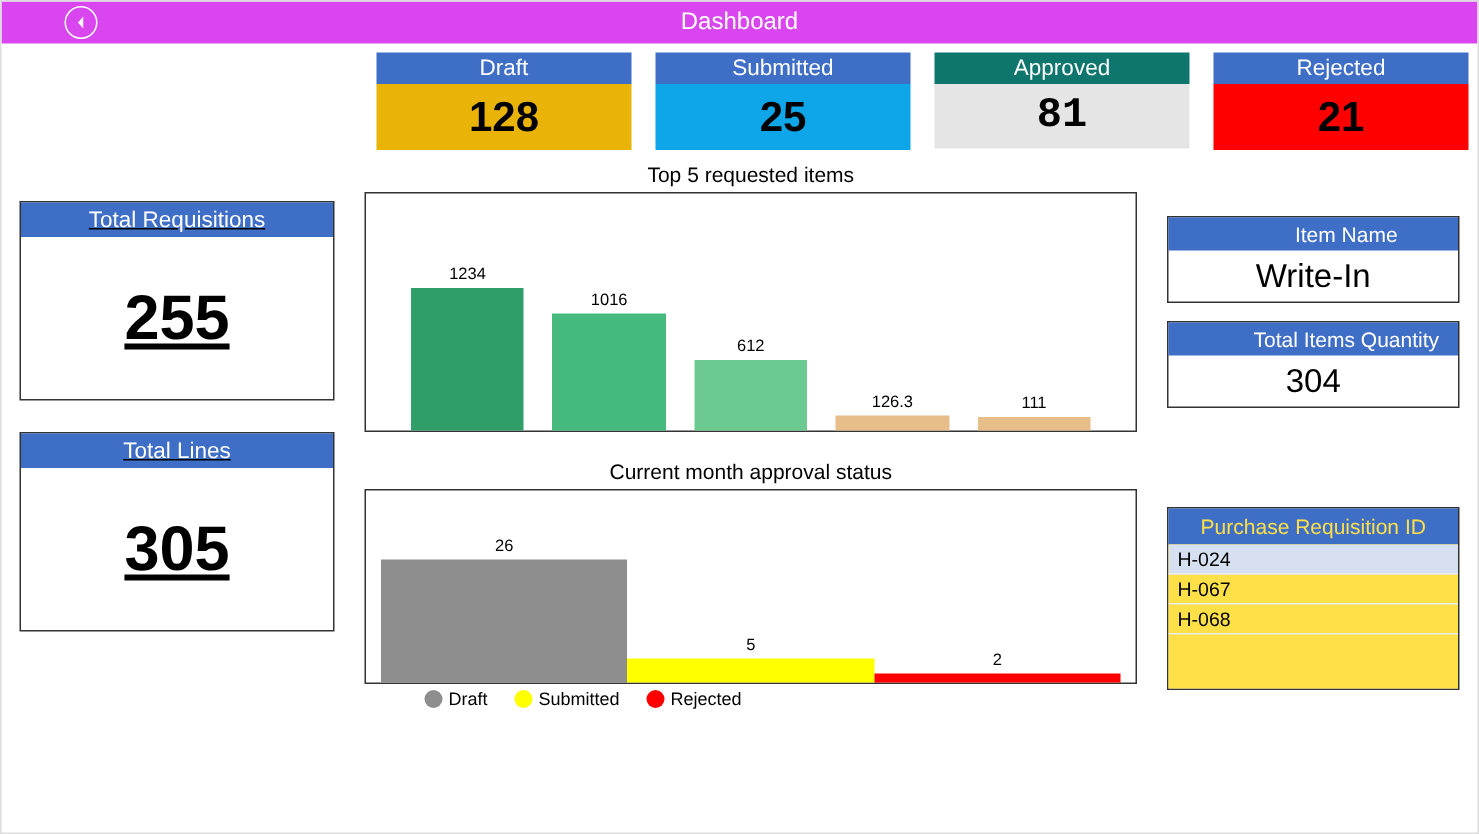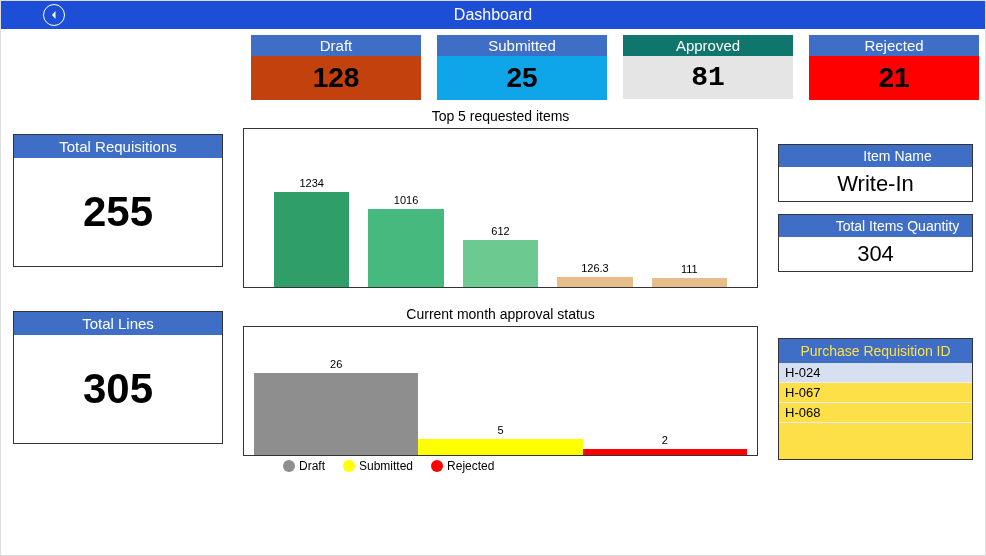--- a/index.html
+++ b/index.html
@@ -1,32 +1,32 @@
 <!DOCTYPE html>
 <html><head>
   <meta charset="utf-8">
   <style>
     * { box-sizing: border-box; margin: 0; padding: 0; }
     body { font-family: Arial, sans-serif; width: 986px; height: 556px; background: #fff; border: 1px solid #ddd; overflow: hidden; }
-    .top-bar { background: #1d4ed8; height: 28px; display: flex; align-items: center; color: #fff; font-size: 16px; position: relative; padding-left: 36px; }
+    .top-bar { background: #d946ef; height: 28px; display: flex; align-items: center; color: #fff; font-size: 16px; position: relative; padding-left: 36px; }
     .back-btn { width: 22px; height: 22px; border: 1.5px solid #fff; border-radius: 50%; display: flex; align-items: center; justify-content: center; margin-left: 6px; cursor: pointer; }
     .back-btn svg { fill: #fff; }
     .top-title { position: absolute; left: 50%; transform: translateX(-50%); }
 
     .status-row { display: flex; gap: 16px; margin: 6px 0 8px 250px; }
     .status-card { width: 170px; }
     .status-hdr { color: #fff; text-align: center; font-size: 15px; padding: 2px 0; }
     .status-val { text-align: center; font-size: 28px; font-weight: bold; padding: 6px 0; }
-    .sc-draft .status-hdr { background: #3f6ec6; } .sc-draft .status-val { background: #c2410c; }
+    .sc-draft .status-hdr { background: #3f6ec6; } .sc-draft .status-val { background: #eab308; }
     .sc-submitted .status-hdr { background: #3f6ec6; } .sc-submitted .status-val { background: #0ea5e9; }
     .sc-approved .status-hdr { background: #0f766e; } .sc-approved .status-val { background: #e5e5e5; font-family: Liberation Mono, monospace; }
     .sc-rejected .status-hdr { background: #3f6ec6; } .sc-rejected .status-val { background: #ff0000; }
 
     .main { display: flex; padding: 0 12px; gap: 20px; }
-    .left-col { width: 210px; display: flex; flex-direction: column; gap: 44px; margin-top: 26px; }
+    .left-col { width: 210px; display: flex; flex-direction: column; gap: 21px; margin-top: 26px; text-decoration: underline; }
     .center-col { flex: 1; }
     .right-col { width: 195px; display: flex; flex-direction: column; gap: 12px; margin-top: 36px; }
 
     .kpi-card { border: 1px solid #333; }
     .kpi-hdr { background: #3f6ec6; color: #fff; text-align: center; padding: 3px 0; font-size: 15px; }
     .kpi-val { text-align: center; font-size: 42px; font-weight: 900; padding: 30px 0; }
     .small-kpi .kpi-val { font-size: 22px; font-weight: 400; padding: 4px 0; }
     .small-kpi .kpi-hdr { font-size: 14px; padding-left: 44px; }
 
     .chart-title { text-align: center; font-size: 14px; margin: 0 0 4px; }

